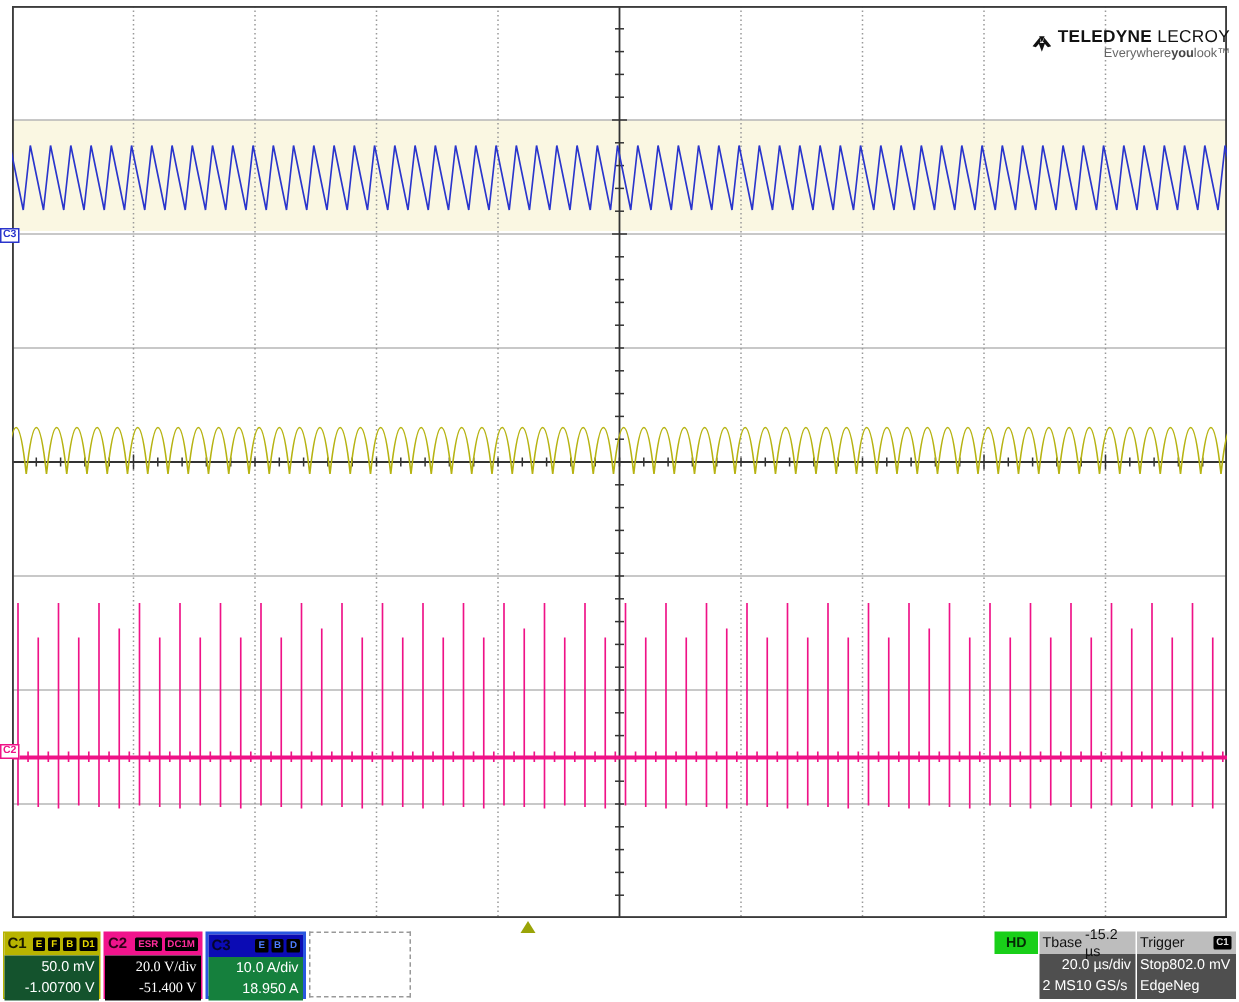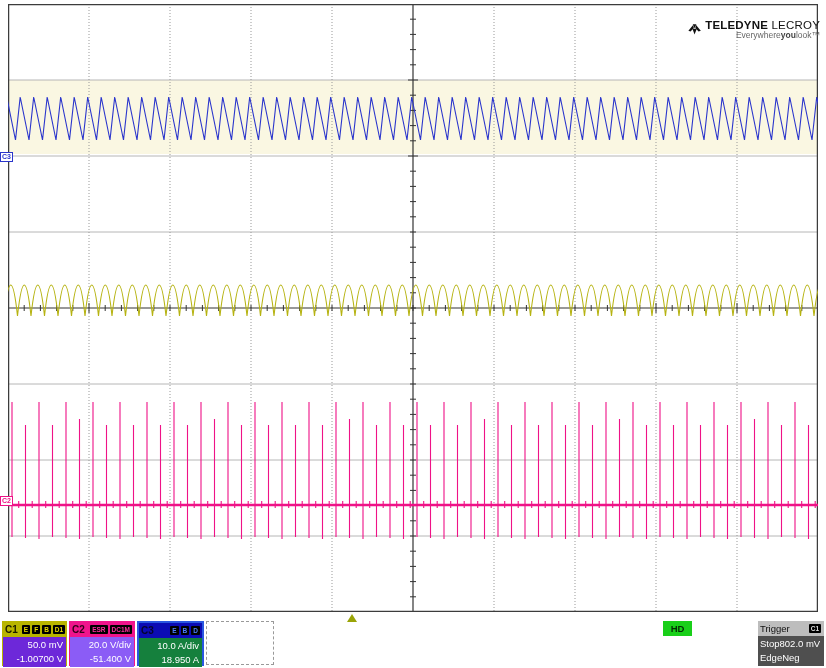--- a/index.html
+++ b/index.html
@@ -33,26 +33,26 @@
   #bottom-bar { position:absolute; left:0; top:620px; width:826px; height:48px; }
   .desc-box { position:absolute; top:1px; height:45px; font-size:9.5px; }
   .desc-head { height:15px; display:flex; align-items:center; padding:0 2px; gap:2px; }
   .desc-head .chname { font-weight:bold; font-size:10px; }
   .badge { background:#000; font-size:6.5px; font-weight:bold; padding:1px 2px; line-height:7px; border-radius:1px; }
   .desc-body { height:30px; color:#fff; text-align:right; padding:1px 3px 0 2px; line-height:14px; }
 
   #box-c1 { left:2px;  width:65px; border:1px solid #b8b400; }
   #box-c1 .desc-head { background:#b8b400; color:#1a1a00; }
   #box-c1 .badge { color:#e8d900; }
-  #box-c1 .desc-body { background:#6d28d9; }
+  #box-c1 .desc-body { background:#14532d; }
 
   #box-c2 { left:69px; width:66px; border:1px solid #f0148c; }
   #box-c2 .desc-head { background:#f0148c; color:#33001a; }
   #box-c2 .badge { color:#ff2d9d; }
-  #box-c2 .desc-body { background:#8b5cf6; }
+  #box-c2 .desc-body { background:#000000;font-family:Liberation Serif, serif; }
 
   #box-c3 { left:137px; width:67px; border:2px solid #2a57e0; }
   #box-c3 .desc-head { background:#0b0bb4; color:#05052e; }
   #box-c3 .badge { color:#4d7dff; }
   #box-c3 .desc-body { background:#15803d; height:29px; }
 
   #box-empty { left:206px; width:68px; height:44px; border:1px dashed #999; background:#fff; }
 
   #box-hd { left:646px; width:46px;padding-left:17px; }
   #box-hd .desc-head { background:#19cf19; color:#042a04; justify-content:center; font-weight:bold; }
@@ -252,20 +252,33 @@
 
     <div class="desc-box" id="box-empty"></div>
 
     <div class="desc-box" id="box-hd">
       <div class="desc-head">
         <span>HD</span>
       </div>
       <div class="desc-body">12 Bits</div>
     </div>
 
+    <div class="desc-box" id="box-tbase">
+      <div class="desc-head">
+        <span>Tbase</span>
+        <span>-15.2 µs</span>
+      </div>
+      <div class="desc-body">
+        <div>20.0 µs/div</div>
+        <div class="row2">
+          <span>2 MS</span>
+          <span>10 GS/s</span>
+        </div>
+      </div>
+    </div>
 
     <div class="desc-box" id="box-trig">
       <div class="desc-head">
         <span class="tlabel">Trigger</span>
         <span class="badge">C1</span>
         <span class="badge">DC</span>
       </div>
       <div class="desc-body">
         <div class="row2">
           <span>Stop</span>

